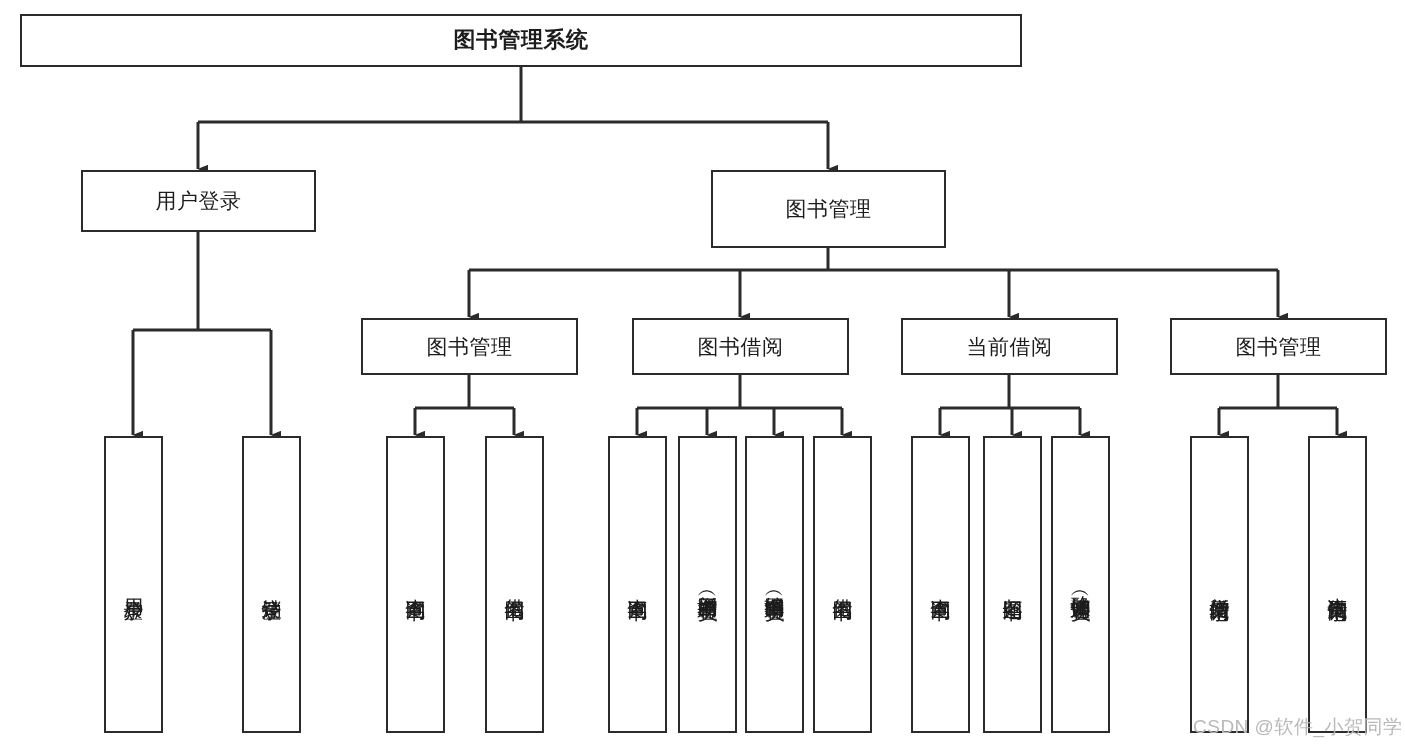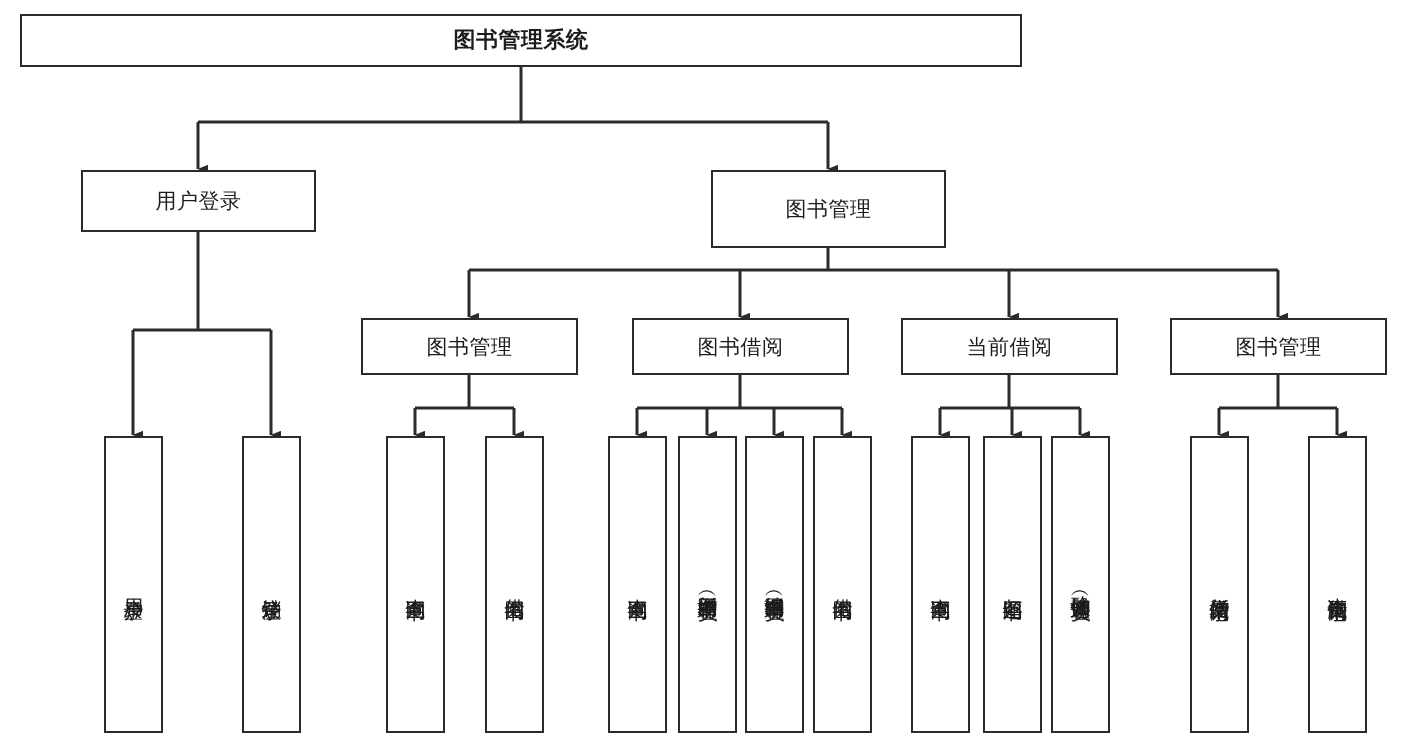--- a/index.html
+++ b/index.html
@@ -167,13 +167,14 @@
       <div class="node-box node-leaf" style="left: 1051px; top: 436px; width: 59px; height: 297px; border-color: rgb(43, 43, 43);">
         <span class="node-label-v">确认归还（管理员）</span>
       </div>
       <div class="node-box node-leaf" style="left: 1190px; top: 436px; width: 59px; height: 297px; border-color: rgb(43, 43, 43);">
         <span class="node-label-v">新增借阅记录</span>
       </div>
       <div class="node-box node-leaf" style="left: 1308px; top: 436px; width: 59px; height: 297px; border-color: rgb(43, 43, 43);">
         <span class="node-label-v">查询借阅记录</span>
       </div>
     </div>
+  <div class="watermark" style="left:1193px; top:714px;">CSDN @软件_小贺同学</div>
 </div>
 
 </body></html>

